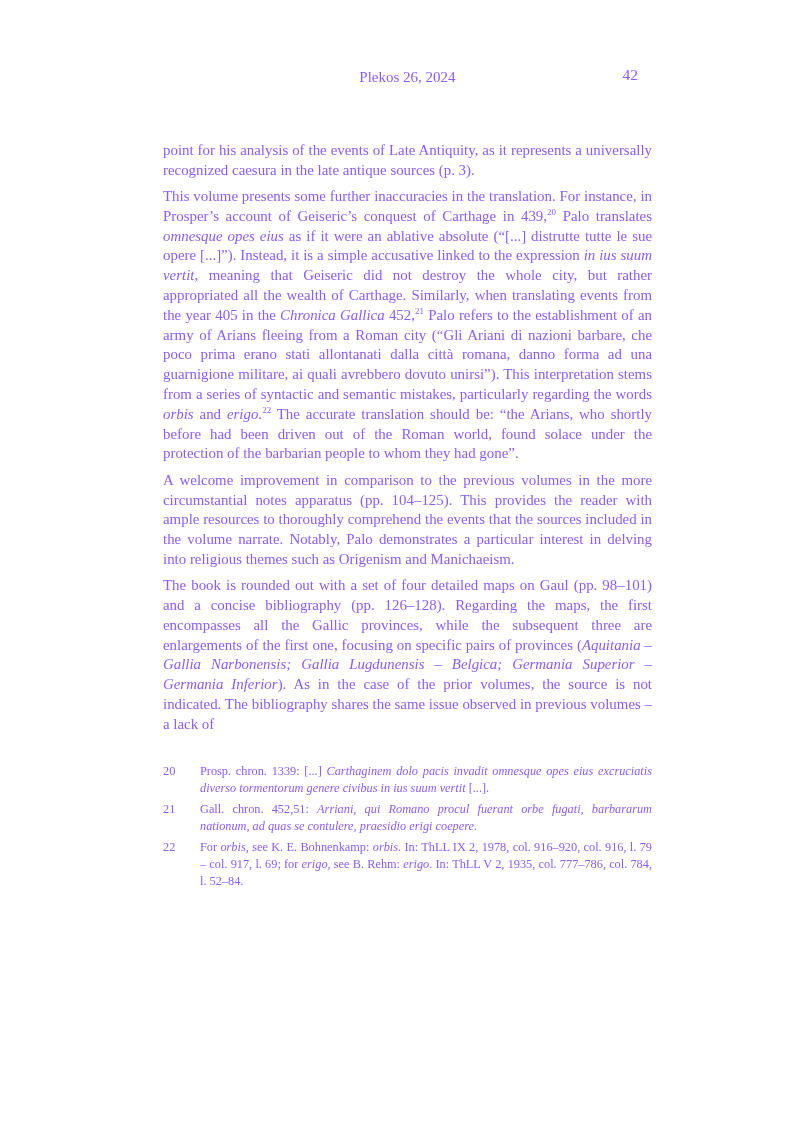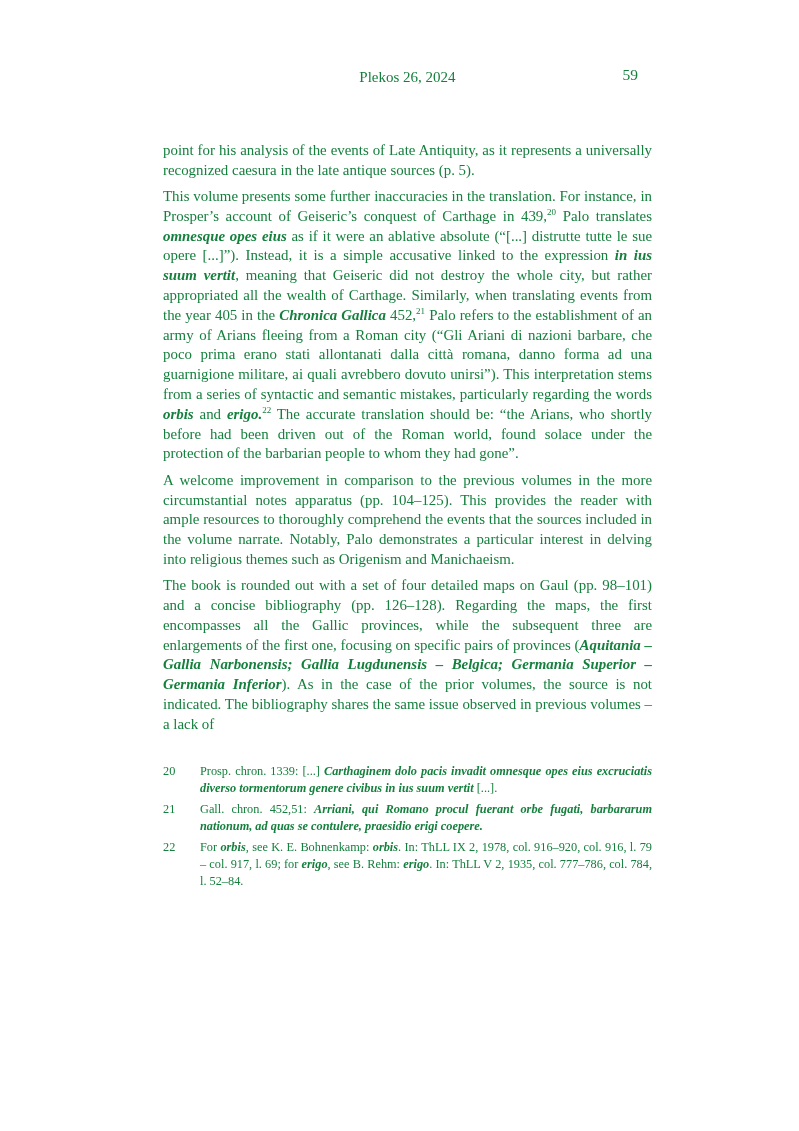--- a/index.html
+++ b/index.html
@@ -3,21 +3,21 @@
 <meta charset="utf-8">
 <style>
   html, body { margin: 0; padding: 0; }
   body { background: #ffffff; }
   .page {
     position: relative;
     width: 799px;
     height: 1131px;
     background: #ffffff;
     font-family: "Liberation Serif", "DejaVu Serif", serif;
-    color: #15803d;
+    color: #8b5cf6;
     overflow: hidden;
   }
   .header {
     position: absolute;
     top: 68px;
     left: 163px;
     width: 489px;
     font-size: 15px;
     line-height: 18px;
   }
@@ -35,21 +35,21 @@
     position: absolute;
     top: 141px;
     left: 163px;
     width: 489px;
     font-size: 14.9px;
     line-height: 19.8px;
     text-align: justify;
   }
   .body-text p.par { margin: 0 0 6.5px 0; }
   .body-text p.par:last-child { margin-bottom: 8px; }
-  em { font-style: italic; font-weight: bold; }
+  em { font-style: italic; }
   sup {
     font-size: 9px;
     line-height: 0;
     vertical-align: baseline;
     position: relative;
     top: -5.5px;
   }
   .footnotes {
     position: absolute;
     top: 763px;
@@ -62,25 +62,25 @@
   .fn-num { flex: 0 0 37px; }
   .fn-text { flex: 1; text-align: justify; }
 </style>
 </head>
 <body>
 
 <div class="page">
 
   <div class="header">
     <span class="journal">Plekos 26, 2024</span>
-    <span class="pagenum">59</span>
+    <span class="pagenum">42</span>
   </div>
 
   <div class="body-text">
-      <p class="par">point for his analysis of the events of Late Antiquity, as it represents a universally recognized caesura in the late antique sources (p. 5).</p>
+      <p class="par">point for his analysis of the events of Late Antiquity, as it represents a universally recognized caesura in the late antique sources (p. 3).</p>
       <p class="par">This volume presents some further inaccuracies in the translation. For instance, in Prosper’s account of Geiseric’s conquest of Carthage in 439,<sup>20</sup> Palo translates <em>omnesque opes eius</em> as if it were an ablative absolute (“[...] distrutte tutte le sue opere [...]”). Instead, it is a simple accusative linked to the expression <em>in ius suum vertit</em>, meaning that Geiseric did not destroy the whole city, but rather appropriated all the wealth of Carthage. Similarly, when translating events from the year 405 in the <em>Chronica Gallica</em> 452,<sup>21</sup> Palo refers to the establishment of an army of Arians fleeing from a Roman city (“Gli Ariani di nazioni barbare, che poco prima erano stati allontanati dalla città romana, danno forma ad una guarnigione militare, ai quali avrebbero dovuto unirsi”). This interpretation stems from a series of syntactic and semantic mistakes, particularly regarding the words <em>orbis</em> and <em>erigo.</em><sup>22</sup> The accurate translation should be: “the Arians, who shortly before had been driven out of the Roman world, found solace under the protection of the barbarian people to whom they had gone”.</p>
       <p class="par">A welcome improvement in comparison to the previous volumes in the more circumstantial notes apparatus (pp. 104–125). This provides the reader with ample resources to thoroughly comprehend the events that the sources included in the volume narrate. Notably, Palo demonstrates a particular interest in delving into religious themes such as Origenism and Manichaeism.</p>
       <p class="par">The book is rounded out with a set of four detailed maps on Gaul (pp. 98–101) and a concise bibliography (pp. 126–128). Regarding the maps, the first encompasses all the Gallic provinces, while the subsequent three are enlargements of the first one, focusing on specific pairs of provinces (<em>Aquitania – Gallia Narbonensis; Gallia Lugdunensis – Belgica; Germania Superior – Germania Inferior</em>). As in the case of the prior volumes, the source is not indicated. The bibliography shares the same issue observed in previous volumes – a lack of</p>
     </div>
 
   <div class="footnotes">
       <div class="footnote">
         <span class="fn-num">20</span>
         <span class="fn-text">Prosp. chron. 1339: [...] <em>Carthaginem dolo pacis invadit omnesque opes eius excruciatis diverso tormentorum genere civibus in ius suum vertit</em> [...].</span>
       </div>

